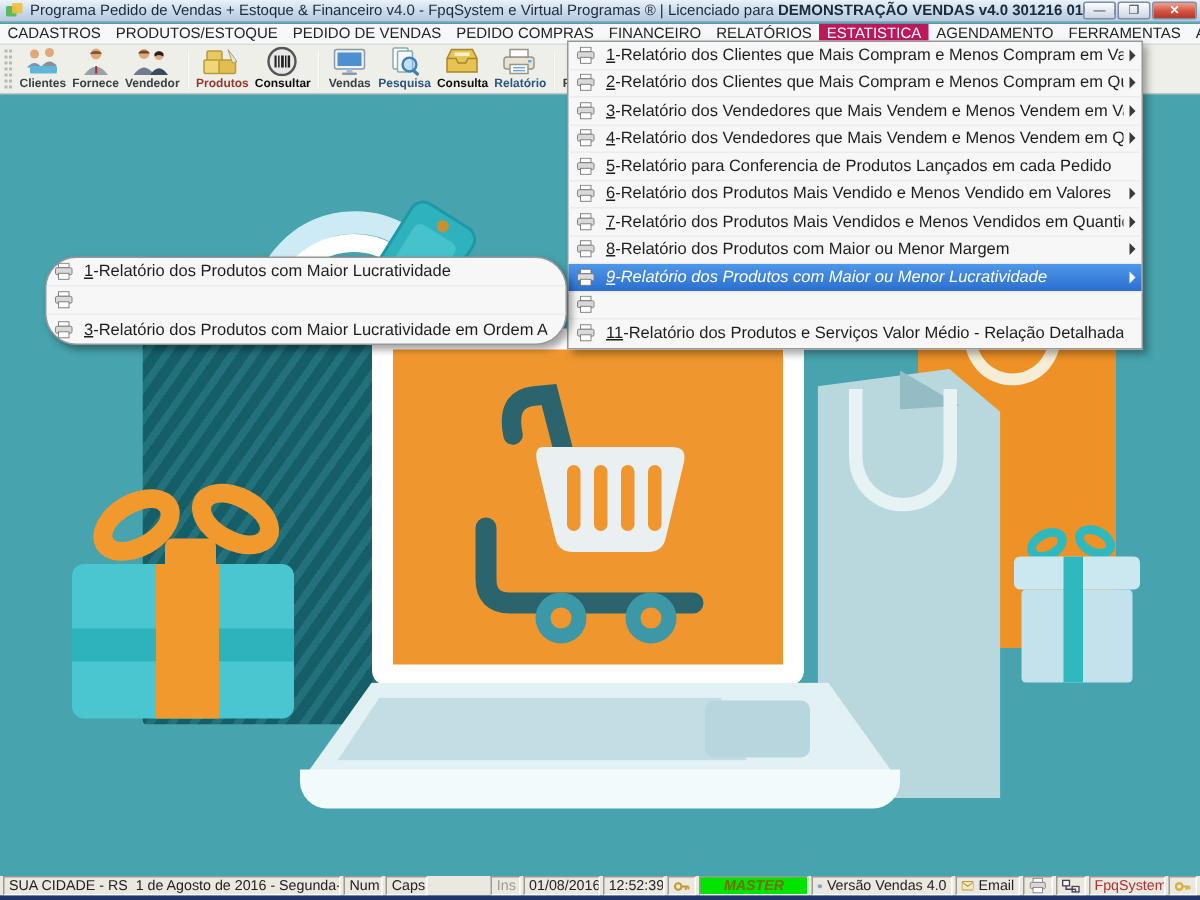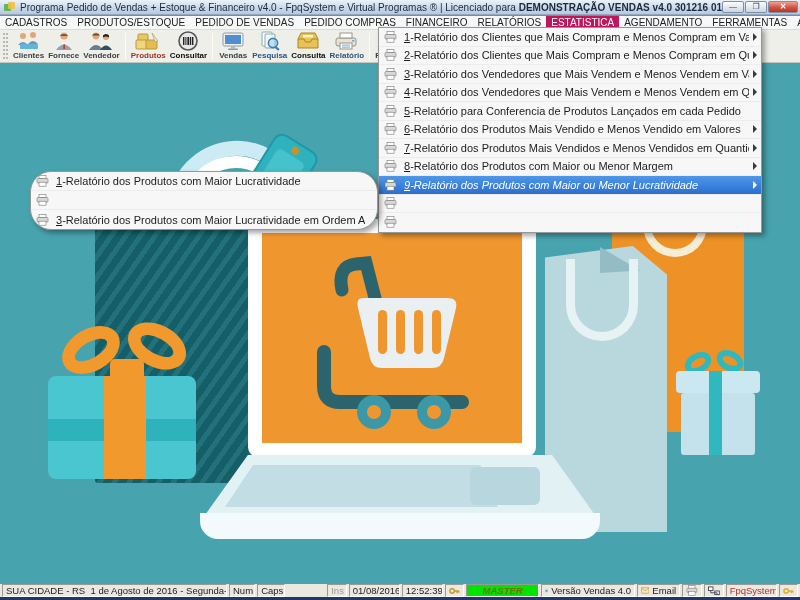--- a/index.html
+++ b/index.html
@@ -441,20 +441,21 @@
       </div>
 
       <div class="menu-item">
         <span class="mi-ico">
           <svg width="13" height="12" viewBox="0 0 13 12">
             <rect x="3" y="0.5" width="7" height="3" fill="#fff" stroke="#777" stroke-width="0.6"></rect>
             <rect x="1" y="3.5" width="11" height="4.6" rx="1" fill="#D9D9D9" stroke="#777" stroke-width="0.6"></rect>
             <rect x="3" y="7.2" width="7" height="4" fill="#fff" stroke="#777" stroke-width="0.6"></rect>
           </svg>
         </span>
+        <span class="mi-label"><u class="mi-num">11</u><span>-Relatório dos Produtos e Serviços Valor Médio - Relação Detalhada</span></span>
         <span class="mi-arrow" style="visibility: hidden;"></span>
       </div>
     </div>
 
   <div class="menu popup-sub">
 
       <div class="menu-item">
         <span class="mi-ico">
           <svg width="13" height="12" viewBox="0 0 13 12">
             <rect x="3" y="0.5" width="7" height="3" fill="#fff" stroke="#777" stroke-width="0.6"></rect>

